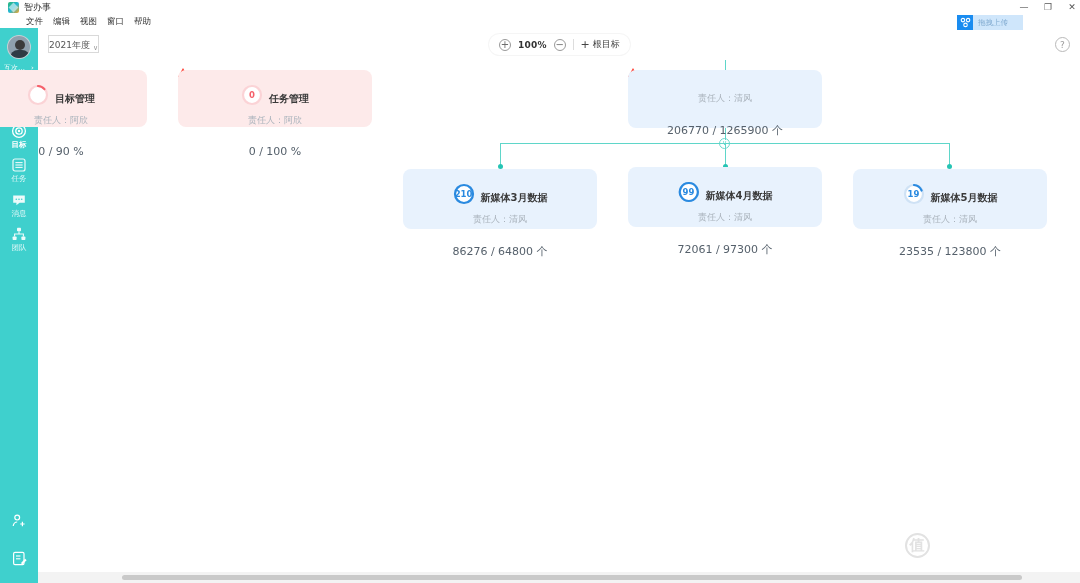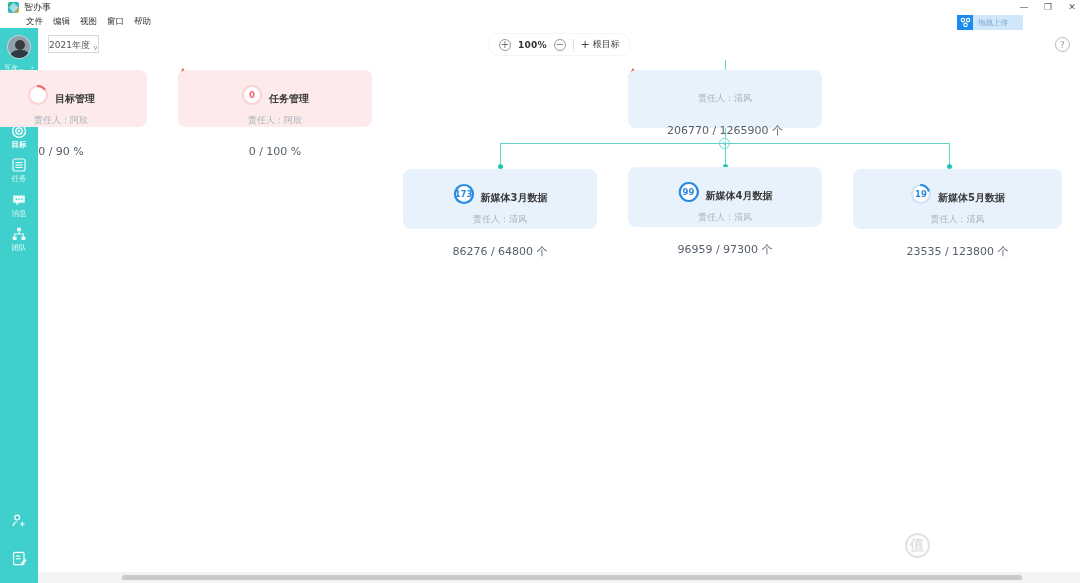--- a/index.html
+++ b/index.html
@@ -376,44 +376,44 @@
       <div class="card-stat">206770 / 1265900 个</div>
     </div>
 
     <div class="card blue" style="left:403px; top:109px; width:194px; height:60px;">
       <div class="card-head">
         <div class="ring blue">
           <svg width="22" height="22" viewBox="0 0 22 22">
             <circle cx="11" cy="11" r="9" fill="#fff" stroke="#cfe2f5" stroke-width="2.2"></circle>
             <circle cx="11" cy="11" r="9" fill="none" stroke="#2a8ae0" stroke-width="2.2"></circle>
           </svg>
-          <span class="num">173</span>
+          <span class="num">210</span>
         </div>
         <span class="card-title">新媒体3月数据</span>
       </div>
       <div class="card-owner">责任人：清风</div>
       <div class="card-stat">86276 / 64800 个</div>
     </div>
 
     <div class="card blue" style="left:628px; top:107px; width:194px; height:60px;">
       <div class="card-head">
         <div class="ring blue">
           <svg width="22" height="22" viewBox="0 0 22 22">
             <circle cx="11" cy="11" r="9" fill="#fff" stroke="#cfe2f5" stroke-width="2.2"></circle>
             <path d="M11 2 A9 9 0 1 1 10.6 2" fill="none" stroke="#2a8ae0" stroke-width="2.2" stroke-linecap="round"></path>
           </svg>
           <span class="num">99</span>
         </div>
         <span class="card-title">新媒体4月数据</span>
       </div>
       <div class="card-owner">责任人：清风</div>
-      <div class="card-stat">96959 / 97300 个</div>
-    </div>
-
-    <div class="card blue" style="left:853px; top:109px; width:209px; height:60px;">
+      <div class="card-stat">72061 / 97300 个</div>
+    </div>
+
+    <div class="card blue" style="left:853px; top:109px; width:194px; height:60px;">
       <div class="card-head">
         <div class="ring blue">
           <svg width="22" height="22" viewBox="0 0 22 22">
             <circle cx="11" cy="11" r="9" fill="#fff" stroke="#cfe2f5" stroke-width="2.2"></circle>
             <path d="M11 2 A9 9 0 0 1 18.6 7.5" fill="none" stroke="#2a8ae0" stroke-width="2.2" stroke-linecap="round"></path>
           </svg>
           <span class="num">19</span>
         </div>
         <span class="card-title">新媒体5月数据</span>
       </div>

